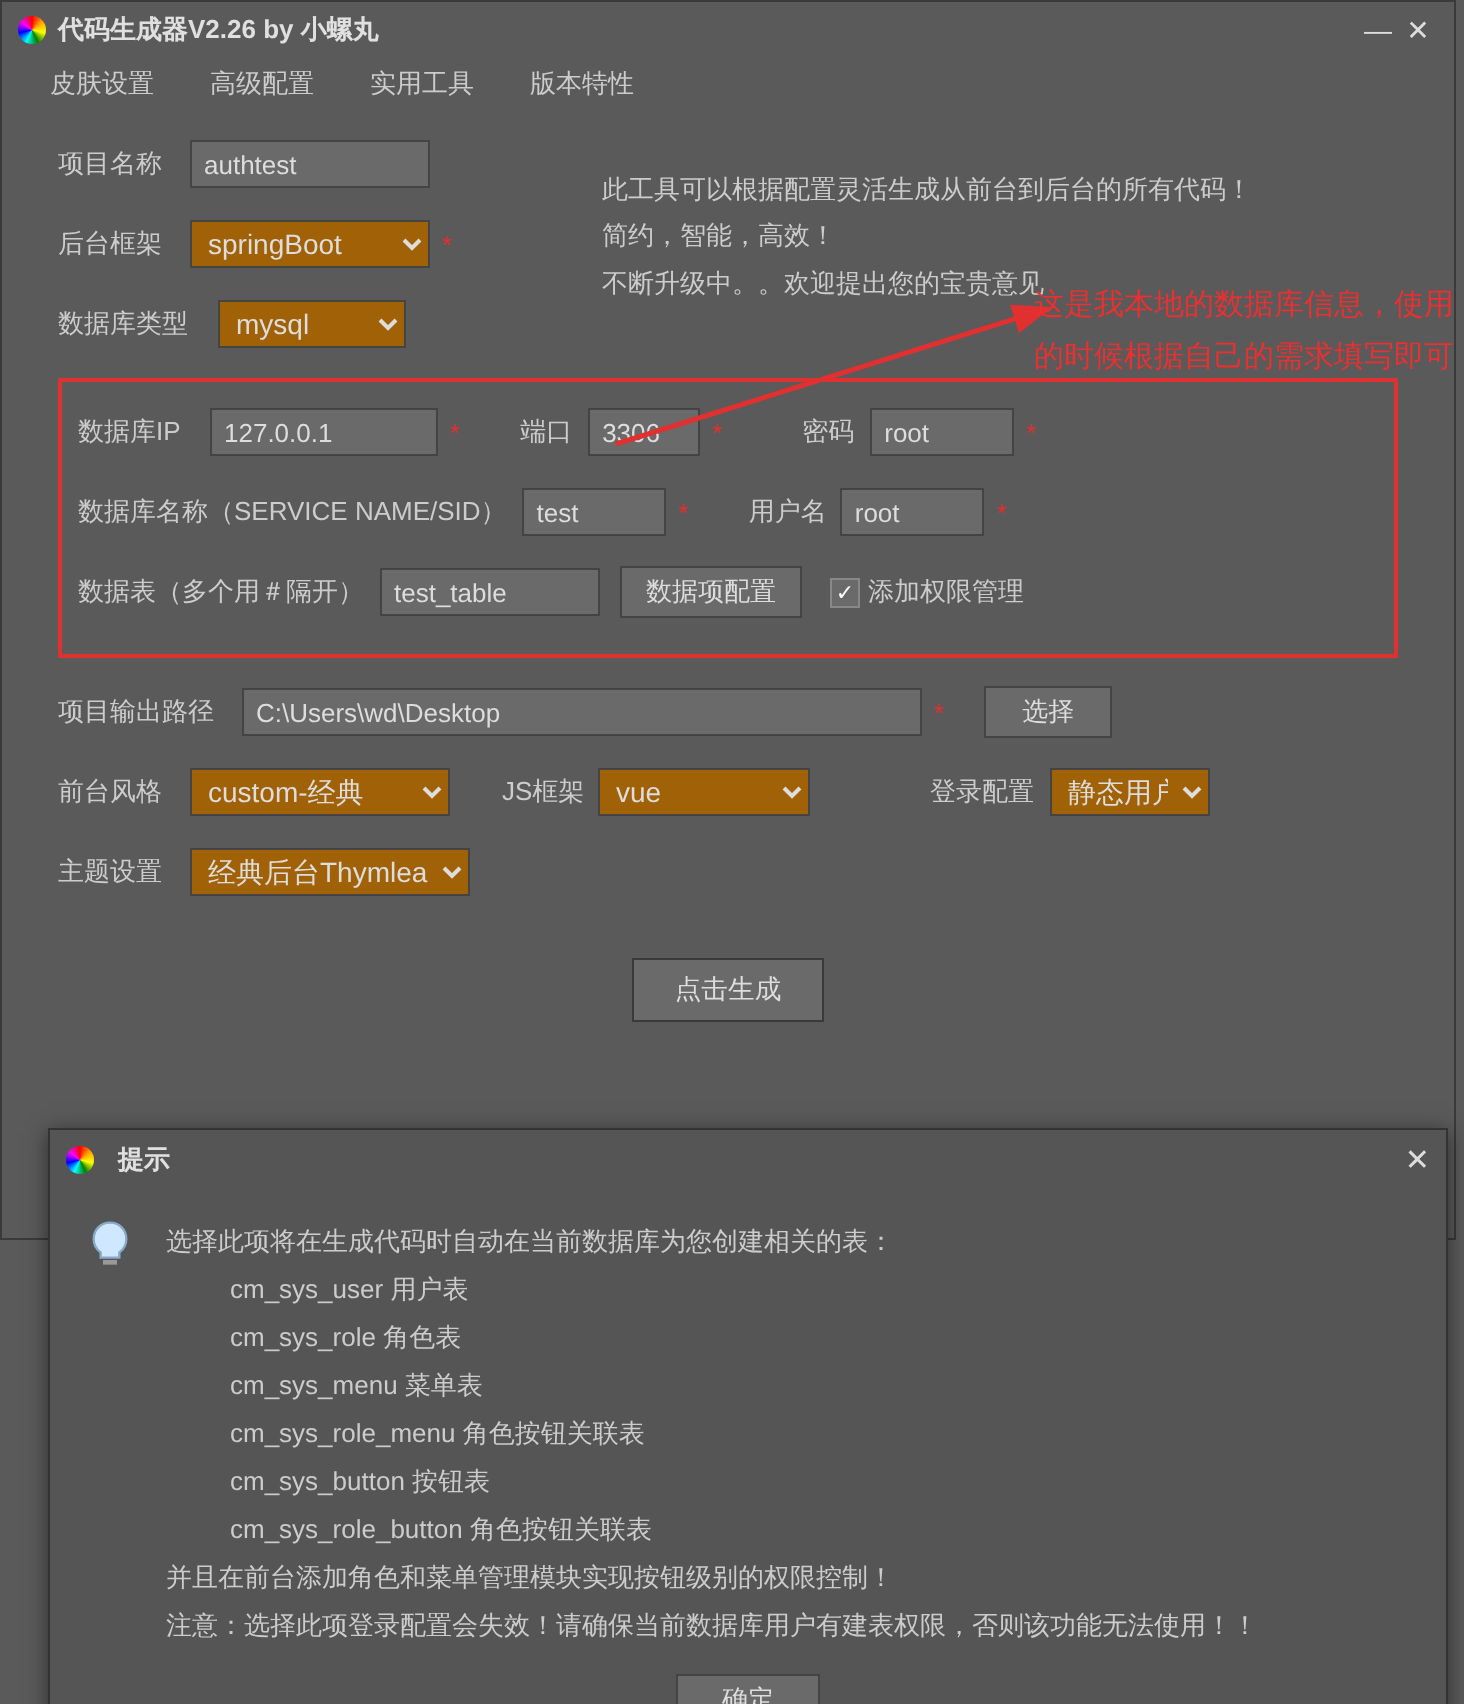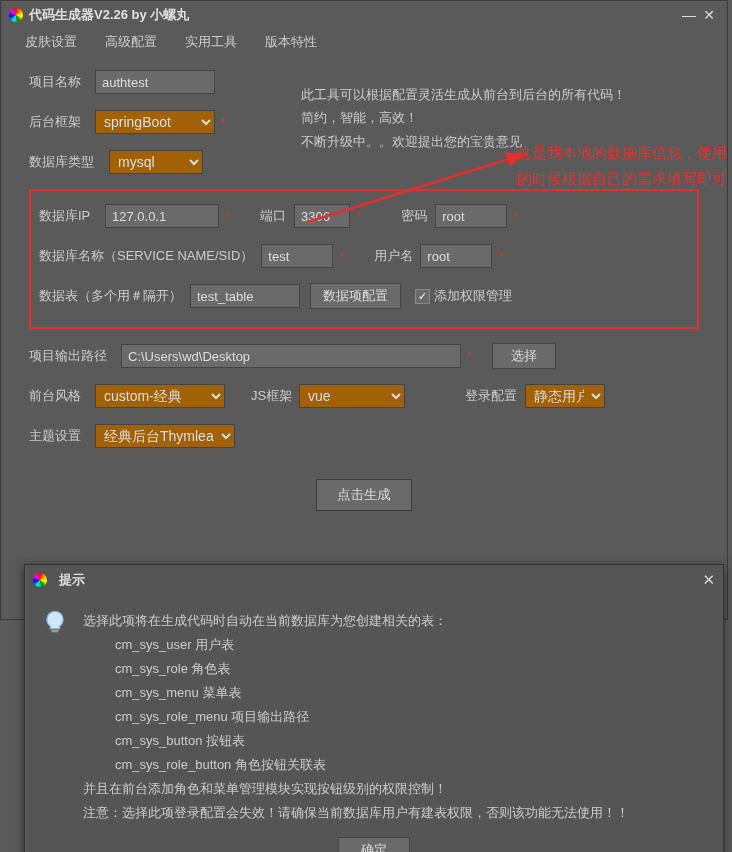--- a/index.html
+++ b/index.html
@@ -259,21 +259,21 @@
   <div class="dlg-body">
     <svg class="bulb" viewBox="0 0 24 24">
       <path d="M12 2C8 2 5 5 5 9c0 2.5 1.4 4.6 3 5.8V17h8v-2.2c1.6-1.2 3-3.3 3-5.8 0-4-3-7-7-7z" fill="#cfe8ff" stroke="#88aacc"></path>
       <rect x="9" y="18" width="6" height="2" fill="#999"></rect>
     </svg>
     <div class="dlg-text">
       <div>选择此项将在生成代码时自动在当前数据库为您创建相关的表：</div>
       <div class="indent">cm_sys_user 用户表</div>
       <div class="indent">cm_sys_role 角色表</div>
       <div class="indent">cm_sys_menu 菜单表</div>
-      <div class="indent">cm_sys_role_menu 项目输出路径</div>
+      <div class="indent">cm_sys_role_menu 角色按钮关联表</div>
       <div class="indent">cm_sys_button 按钮表</div>
       <div class="indent">cm_sys_role_button 角色按钮关联表</div>
       <div>并且在前台添加角色和菜单管理模块实现按钮级别的权限控制！</div>
       <div>注意：选择此项登录配置会失效！请确保当前数据库用户有建表权限，否则该功能无法使用！！</div>
     </div>
   </div>
   <div class="dlg-foot">
     <button class="btn" style="padding:3px 22px">确定</button>
   </div>
 </div>

